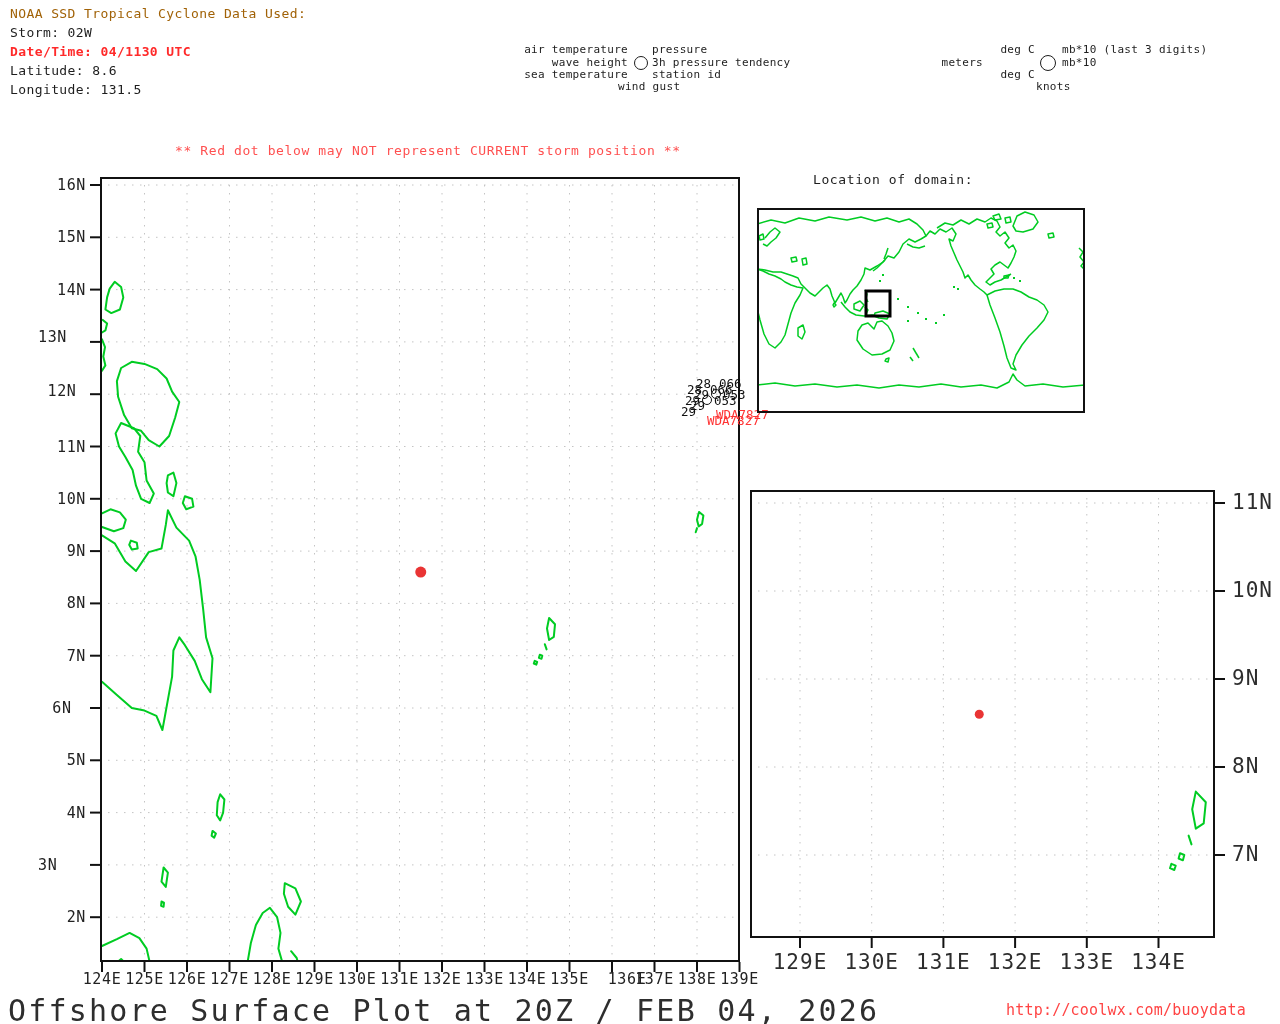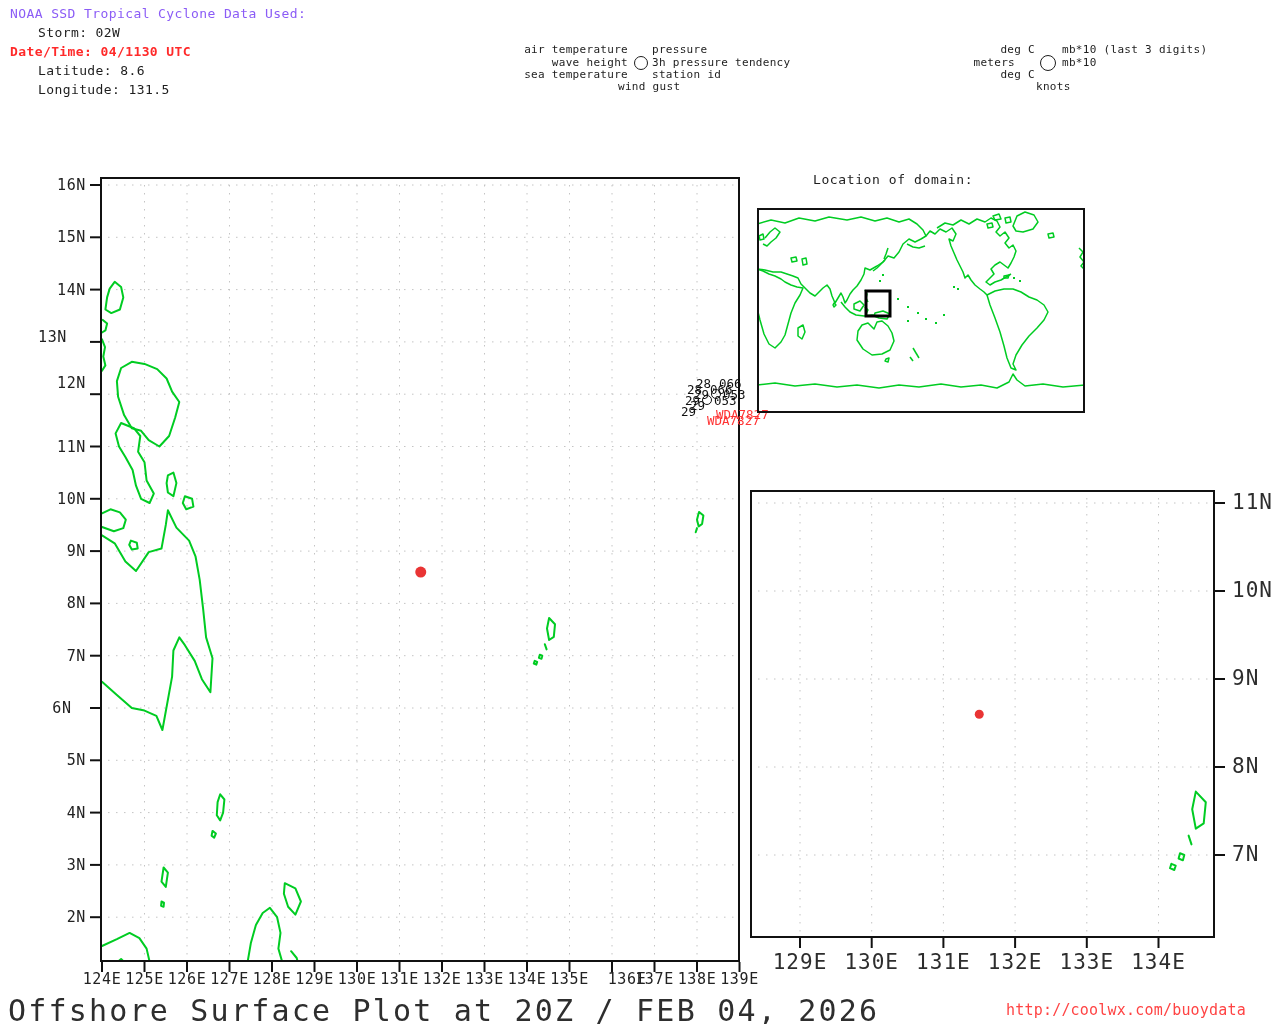--- a/index.html
+++ b/index.html
@@ -1,21 +1,21 @@
 <!DOCTYPE html>
 <html><head>
 <meta charset="utf-8">
 <style>
   html,body{margin:0;padding:0;background:#fff;}
   #stage{position:relative;width:1280px;height:1024px;background:#ffffff;overflow:hidden;
          font-family:"DejaVu Sans Mono",monospace;color:#222;}
   .abs{position:absolute;white-space:nowrap;}
-  .t-red{color:#8b5cf6;}
+  .t-red{color:#a16207;}
   .t-red2{color:#ff2a2a;font-weight:bold;}
-  .t-blk{color:#1d1d1d;margin-left:28px;}
+  .t-blk{color:#1d1d1d;}
   .hdr{font-size:13px;letter-spacing:0.4px;}
   .caution{font-size:21px;letter-spacing:2px;color:#ff5050;}
   .lg{font-size:11px;letter-spacing:0.3px;color:#1d1d1d;}
   .lg-r{text-align:right;}
   .lg-circle{border:1.5px solid #1d1d1d;border-radius:50%;background:#fff;}
   .warn{font-size:13px;letter-spacing:0.6px;color:#ff5050;}
   .inset-title{font-size:13px;letter-spacing:0.6px;color:#1d1d1d;}
   .axis-lbl{position:absolute;font-size:15px;letter-spacing:0.6px;color:#222;white-space:nowrap;}
   .axis-lbl-lg{position:absolute;font-size:21px;letter-spacing:1px;color:#2d2d2d;white-space:nowrap;}
   .stn{position:absolute;font-size:12.5px;color:#111;}
@@ -42,26 +42,27 @@
   <div class="abs lg" style="left:652px;top:43px">pressure</div>
   <div class="abs lg lg-r" style="left:470px;top:56px;width:158px">wave height</div>
   <div class="abs lg-circle" style="left:634px;top:56px;width:12px;height:12px"></div>
   <div class="abs lg" style="left:652px;top:56px">3h pressure tendency</div>
   <div class="abs lg lg-r" style="left:470px;top:68px;width:158px">sea temperature</div>
   <div class="abs lg" style="left:652px;top:68px">station id</div>
   <div class="abs lg" style="left:618px;top:80px">wind gust</div>
 
   <div class="abs lg lg-r" style="left:900px;top:43px;width:135px">deg C</div>
   <div class="abs lg" style="left:1062px;top:43px">mb*10 (last 3 digits)</div>
-  <div class="abs lg lg-r" style="left:880px;top:56px;width:135px">meters</div>
+  <div class="abs lg lg-r" style="left:848px;top:56px;width:135px">meters</div>
   <div class="abs lg-circle" style="left:1040px;top:55px;width:14px;height:14px"></div>
   <div class="abs lg" style="left:1062px;top:56px">mb*10</div>
   <div class="abs lg lg-r" style="left:900px;top:68px;width:135px">deg C</div>
   <div class="abs lg" style="left:1036px;top:80px">knots</div>
 
+  <div class="abs warn" style="left:175px;top:143px">** Red dot below may NOT represent CURRENT storm position **</div>
 
   <div id="main-map" style="left:100px;top:177px;width:640px;height:785px">
       <svg width="640" height="785" style="overflow:visible;position:absolute;left:0;top:0">
         <svg x="0" y="0" width="640" height="785">
           <line x1="44.5" y1="0" x2="44.5" y2="785" stroke="#c4c4c4" stroke-width="1" stroke-dasharray="1.5 6.5"></line>
           <line x1="87" y1="0" x2="87" y2="785" stroke="#c4c4c4" stroke-width="1" stroke-dasharray="1.5 6.5"></line>
           <line x1="129.5" y1="0" x2="129.5" y2="785" stroke="#c4c4c4" stroke-width="1" stroke-dasharray="1.5 6.5"></line>
           <line x1="172" y1="0" x2="172" y2="785" stroke="#c4c4c4" stroke-width="1" stroke-dasharray="1.5 6.5"></line>
           <line x1="214.5" y1="0" x2="214.5" y2="785" stroke="#c4c4c4" stroke-width="1" stroke-dasharray="1.5 6.5"></line>
           <line x1="257" y1="0" x2="257" y2="785" stroke="#c4c4c4" stroke-width="1" stroke-dasharray="1.5 6.5"></line>
@@ -145,30 +146,30 @@
         <line x1="469.5" y1="785" x2="469.5" y2="795" stroke="#111111" stroke-width="2"></line>
         <line x1="512" y1="785" x2="512" y2="795" stroke="#111111" stroke-width="2"></line>
         <line x1="554.5" y1="785" x2="554.5" y2="795" stroke="#111111" stroke-width="2"></line>
         <line x1="597" y1="785" x2="597" y2="795" stroke="#111111" stroke-width="2"></line>
         <line x1="639.5" y1="785" x2="639.5" y2="795" stroke="#111111" stroke-width="2"></line>
       </svg>
       <div class="axis-lbl" style="left: -62px; top: -1px; width: 48px; text-align: right;">16N</div>
       <div class="axis-lbl" style="left: -62px; top: 51.3px; width: 48px; text-align: right;">15N</div>
       <div class="axis-lbl" style="left: -62px; top: 103.6px; width: 48px; text-align: right;">14N</div>
       <div class="axis-lbl" style="left: -62px; top: 151px; width: 48px; text-align: left;">13N</div>
-      <div class="axis-lbl" style="left: -62px; top: 197px; width: 48px; text-align: right;">12N</div>
+      <div class="axis-lbl" style="left: -62px; top: 205px; width: 48px; text-align: center;">12N</div>
       <div class="axis-lbl" style="left: -62px; top: 260.5px; width: 48px; text-align: right;">11N</div>
       <div class="axis-lbl" style="left: -62px; top: 312.8px; width: 48px; text-align: right;">10N</div>
       <div class="axis-lbl" style="left: -62px; top: 365.1px; width: 48px; text-align: right;">9N</div>
       <div class="axis-lbl" style="left: -62px; top: 417.4px; width: 48px; text-align: right;">8N</div>
       <div class="axis-lbl" style="left: -62px; top: 469.7px; width: 48px; text-align: right;">7N</div>
       <div class="axis-lbl" style="left: -62px; top: 522px; width: 48px; text-align: center;">6N</div>
       <div class="axis-lbl" style="left: -62px; top: 574.3px; width: 48px; text-align: right;">5N</div>
       <div class="axis-lbl" style="left: -62px; top: 626.6px; width: 48px; text-align: right;">4N</div>
-      <div class="axis-lbl" style="left: -62px; top: 678.9px; width: 48px; text-align: right;">3N</div>
+      <div class="axis-lbl" style="left: -62px; top: 678.9px; width: 48px; ">3N</div>
       <div class="axis-lbl" style="left: -62px; top: 731.2px; width: 48px; text-align: right;">2N</div>
       <div class="axis-lbl" style="left: -30px; top: 793px; width: 64px; text-align: center;">124E</div>
       <div class="axis-lbl" style="left: 12.5px; top: 793px; width: 64px; text-align: center;">125E</div>
       <div class="axis-lbl" style="left: 55px; top: 793px; width: 64px; text-align: center;">126E</div>
       <div class="axis-lbl" style="left: 97.5px; top: 793px; width: 64px; text-align: center;">127E</div>
       <div class="axis-lbl" style="left: 140px; top: 793px; width: 64px; text-align: center;">128E</div>
       <div class="axis-lbl" style="left: 182.5px; top: 793px; width: 64px; text-align: center;">129E</div>
       <div class="axis-lbl" style="left: 225px; top: 793px; width: 64px; text-align: center;">130E</div>
       <div class="axis-lbl" style="left: 267.5px; top: 793px; width: 64px; text-align: center;">131E</div>
       <div class="axis-lbl" style="left: 310px; top: 793px; width: 64px; text-align: center;">132E</div>

